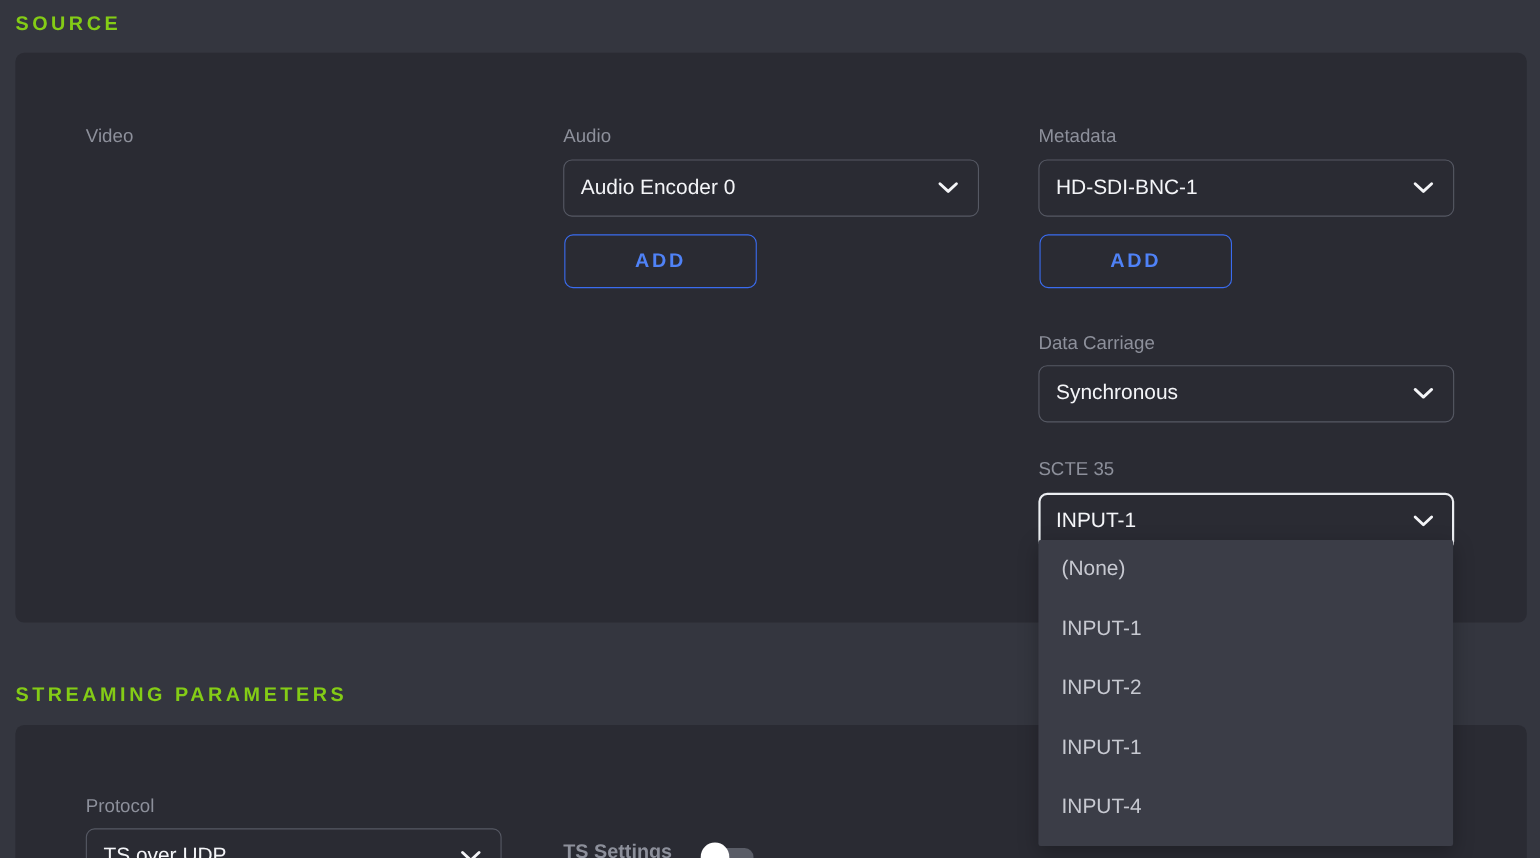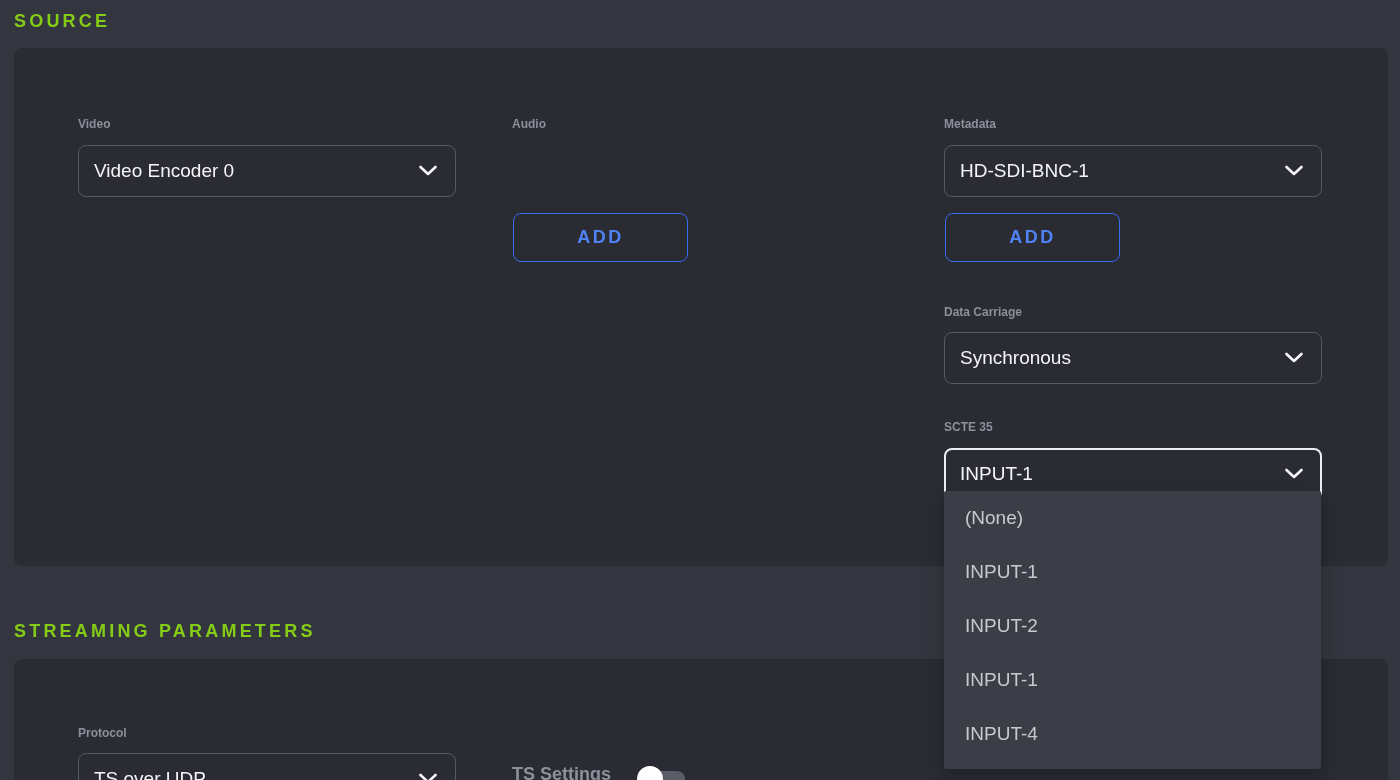--- a/index.html
+++ b/index.html
@@ -25,22 +25,22 @@
     left: 14px;
     width: 1374px;
     background: #2a2b33;
     border-radius: 8px;
   }
   #panel-source { top: 48px; height: 518px; }
   #panel-streaming { top: 659px; height: 160px; }
 
   .field-label {
     position: absolute;
-    font-size: 12px;
-    font-weight: 700;
+    font-size: 17px;
+    font-weight: 400;
     color: #8d909b;
     line-height: 20px;
     white-space: nowrap;
   }
   .select {
     position: absolute;
     width: 378px;
     height: 52px;
     border: 1px solid #565964;
     border-radius: 8px;
@@ -126,30 +126,30 @@
   .bold-label { font-weight: 700; font-size: 18px; }
 </style>
 </head>
 <body>
 
 <div class="section-heading" style="top:11px;">SOURCE</div>
 
 <div class="panel" id="panel-source">
 
   <div class="field-label" style="left:64px; top:66px;">Video</div>
-  <div class="select" style="left:64px; top:97px;">
-    <span class="select-value">Video Encoder 0</span>
-    <span class="chevron">
-      <svg width="20" height="12" viewBox="0 0 20 12">
-          <polyline points="2.5,2 10,9 17.5,2" fill="none" stroke="#f4f5f8" stroke-width="2.6" stroke-linecap="round" stroke-linejoin="round"></polyline>
-        </svg>
-    </span>
-  </div>
 
   <div class="field-label" style="left:498px; top:66px;">Audio</div>
+  <div class="select" style="left:498px; top:97px;">
+    <span class="select-value">Audio Encoder 0</span>
+    <span class="chevron">
+      <svg width="20" height="12" viewBox="0 0 20 12">
+          <polyline points="2.5,2 10,9 17.5,2" fill="none" stroke="#f4f5f8" stroke-width="2.6" stroke-linecap="round" stroke-linejoin="round"></polyline>
+        </svg>
+    </span>
+  </div>
   <button class="add-btn" style="left:499px; top:165px;">ADD</button>
 
   <div class="field-label" style="left:930px; top:66px;">Metadata</div>
   <div class="select" style="left:930px; top:97px;gap:34px;">
     <span class="select-value">HD-SDI-BNC-1</span>
     <span class="chevron">
       <svg width="20" height="12" viewBox="0 0 20 12">
           <polyline points="2.5,2 10,9 17.5,2" fill="none" stroke="#f4f5f8" stroke-width="2.6" stroke-linecap="round" stroke-linejoin="round"></polyline>
         </svg>
     </span>

